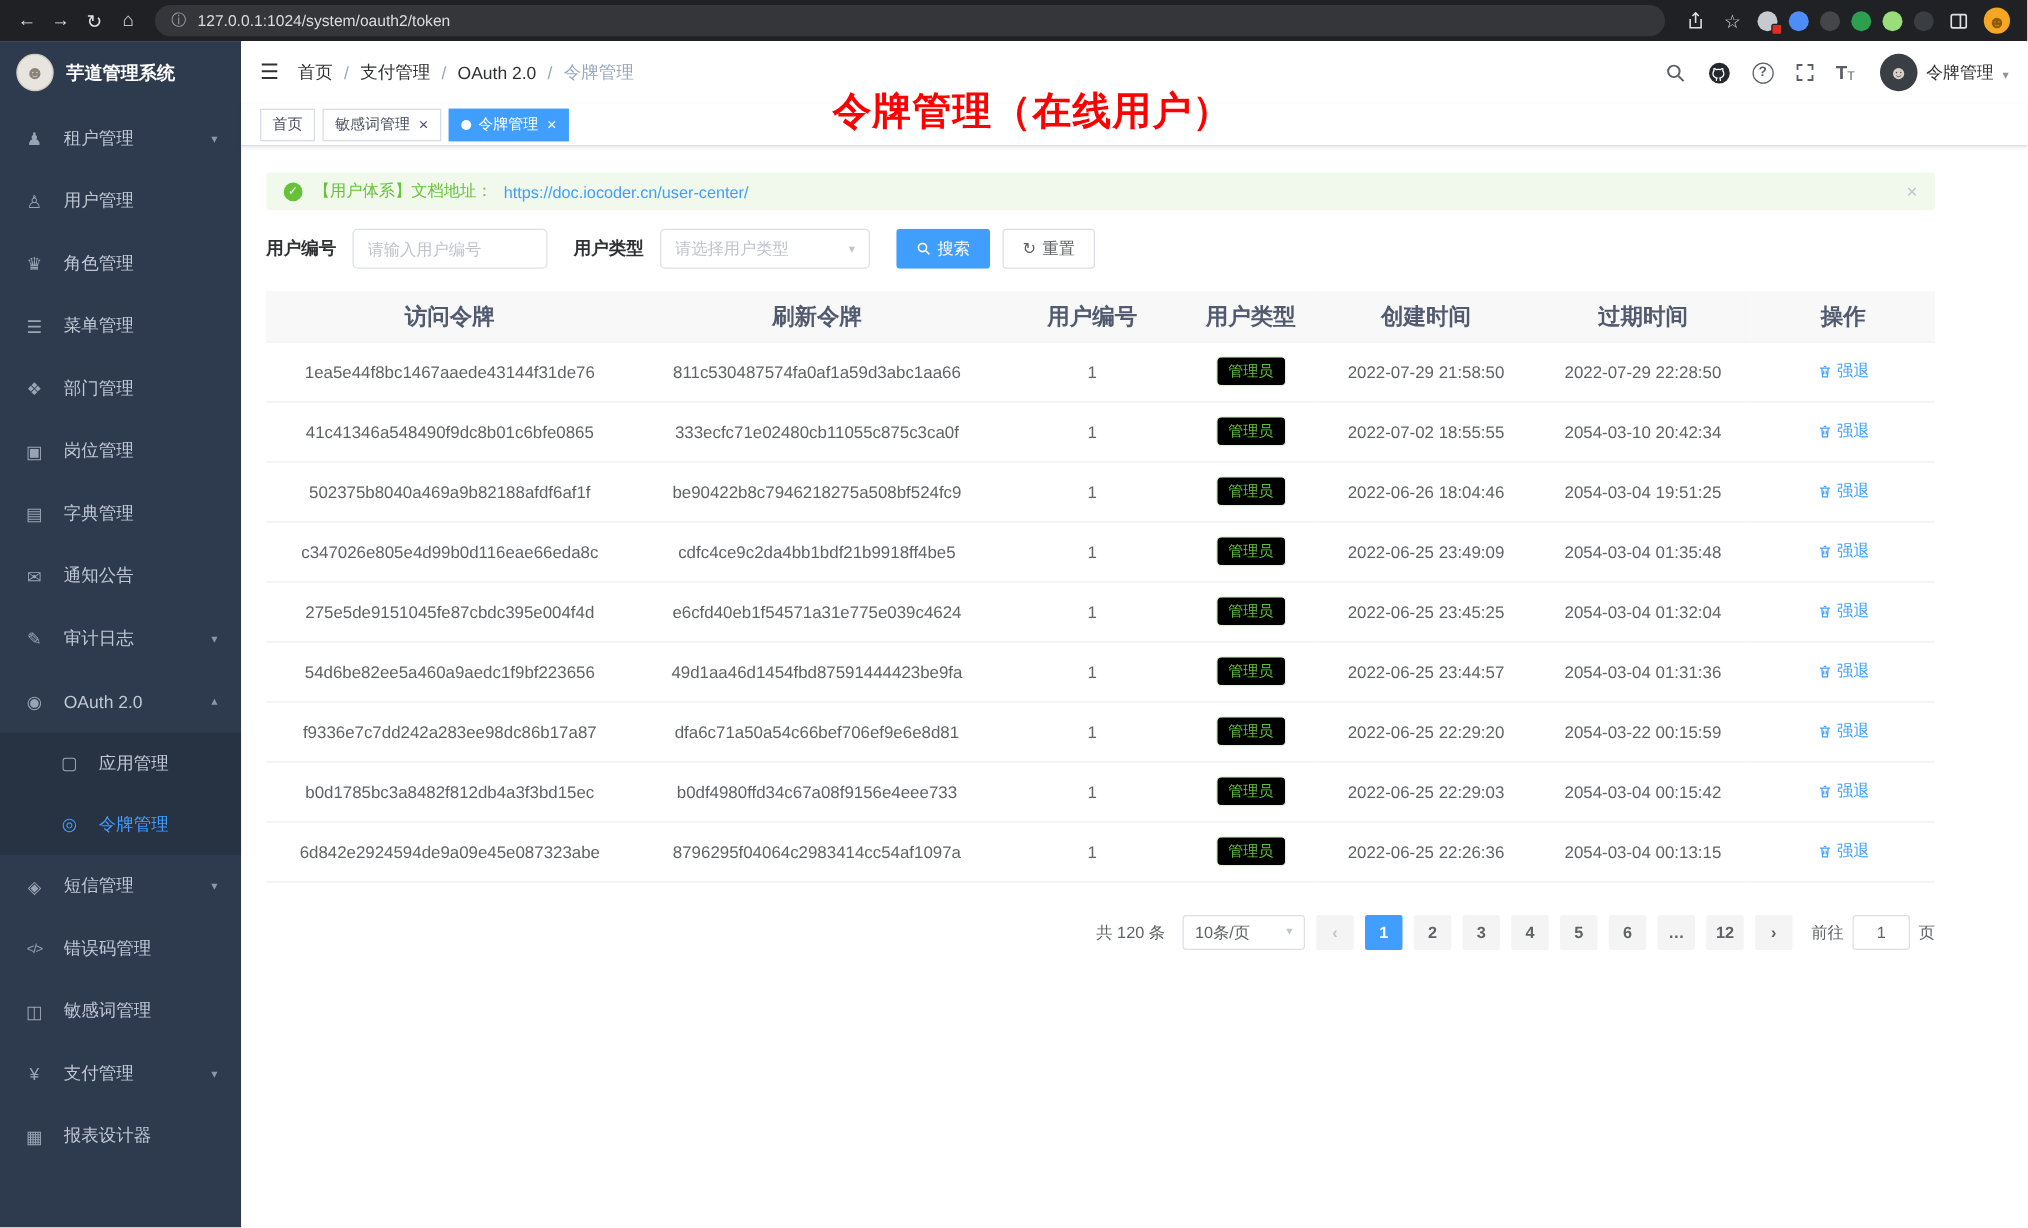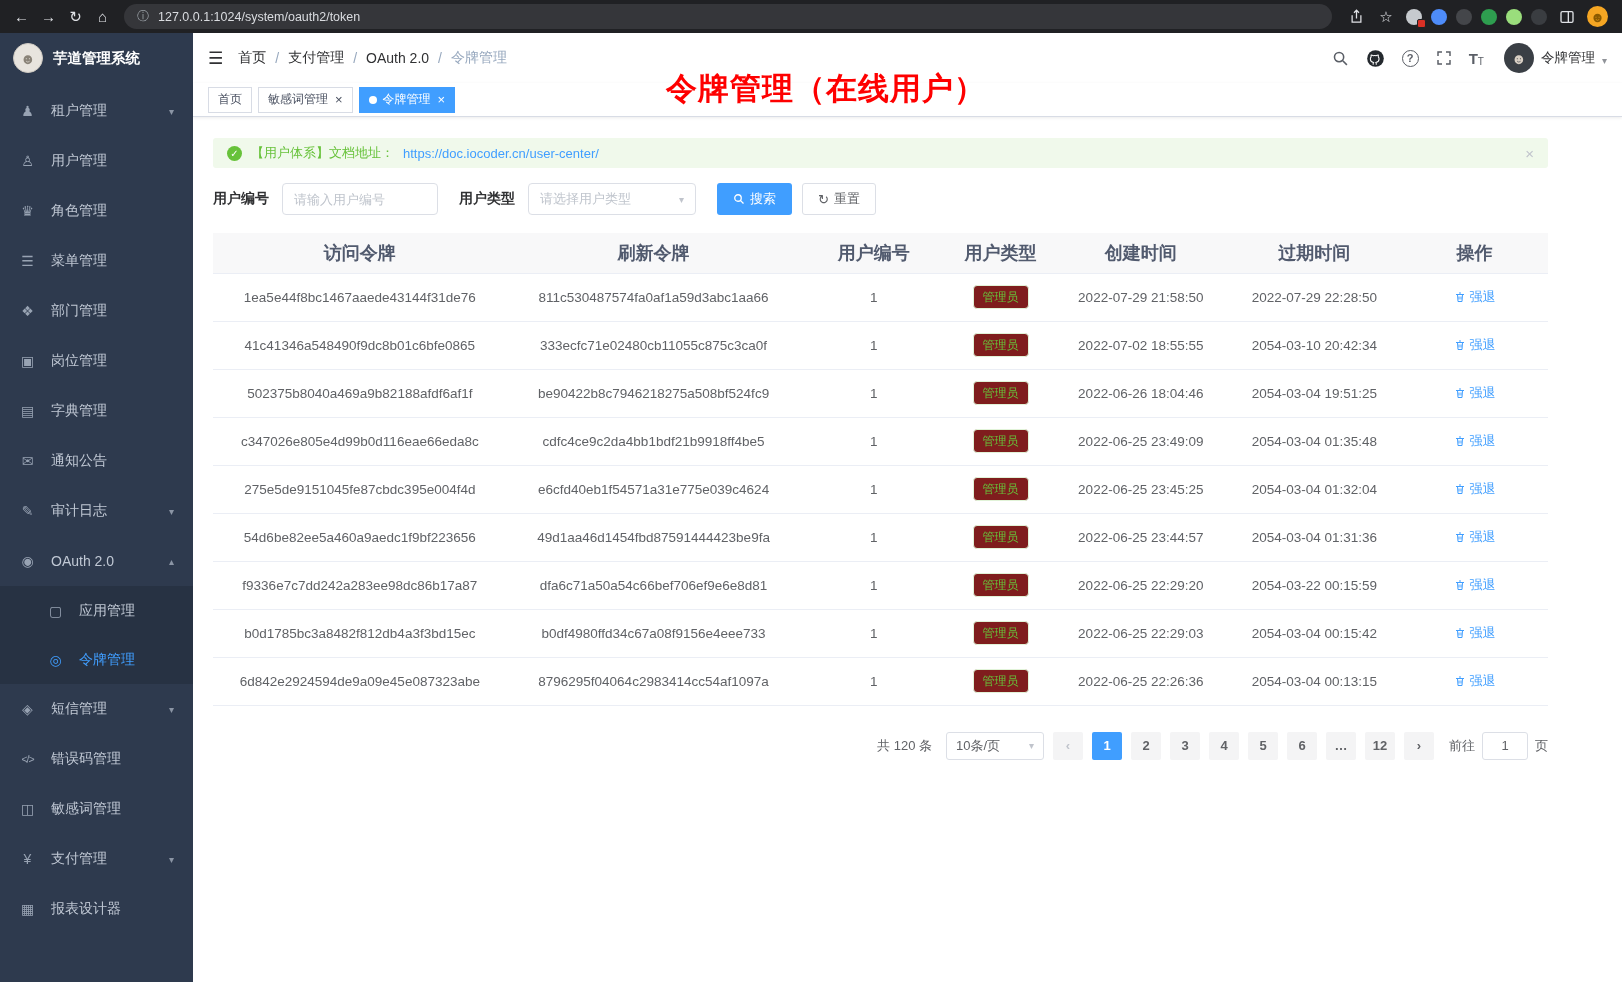--- a/index.html
+++ b/index.html
@@ -86,21 +86,21 @@
   .btn { height:32px; border-radius:3px; font-size:13px; display:inline-flex; align-items:center; gap:5px;
          padding:0 15px; cursor:pointer; border:1px solid transparent; white-space:nowrap; }
   .btn-primary { background:#409eff; color:#fff; }
   .btn-plain { background:#fff; border-color:#dcdfe6; color:#606266; margin-left:10px; }
   .btn-ico { font-size:13px; display:flex; align-items:center; }
 
   table.grid { width:100%; border-collapse:collapse; margin-top:18px; font-size:13.5px; color:#606266; table-layout:fixed; }
   .grid th { background:#f8f8f9; color:#515a6e; font-weight:700; height:40px; font-size:18px;
              border-bottom:1px solid #ebeef5; text-align:center; }
   .grid td { height:48px; text-align:center; border-bottom:1px solid #ebeef5; white-space:nowrap; overflow:hidden; }
-  .tag-success { display:inline-block; background:#7f1d1d; border:1px solid #e1f3d8; color:#67c23a;
+  .tag-success { display:inline-block; background:#000000; border:1px solid #e1f3d8; color:#67c23a;
                  font-size:12px; padding:2px 9px; border-radius:4px; line-height:1.5; }
   .link-danger { color:#409eff; font-size:13px; cursor:pointer; display:inline-flex; align-items:center; gap:4px; }
   .link-danger svg { stroke:#409eff; }
 
   .pager { margin-top:26px; display:flex; align-items:center; justify-content:flex-end; gap:9px;
            font-size:13px; color:#606266; }
   .ptotal { margin-right:5px; }
   .psize { width:98px; height:28px; border:1px solid #dcdfe6; border-radius:3px; display:flex; align-items:center;
            justify-content:space-between; padding:0 9px; cursor:pointer; background:#fff; }
   .pbtn { min-width:30px; height:28px; padding:0 4px; background:#f4f4f5; border-radius:2px; display:inline-flex;

